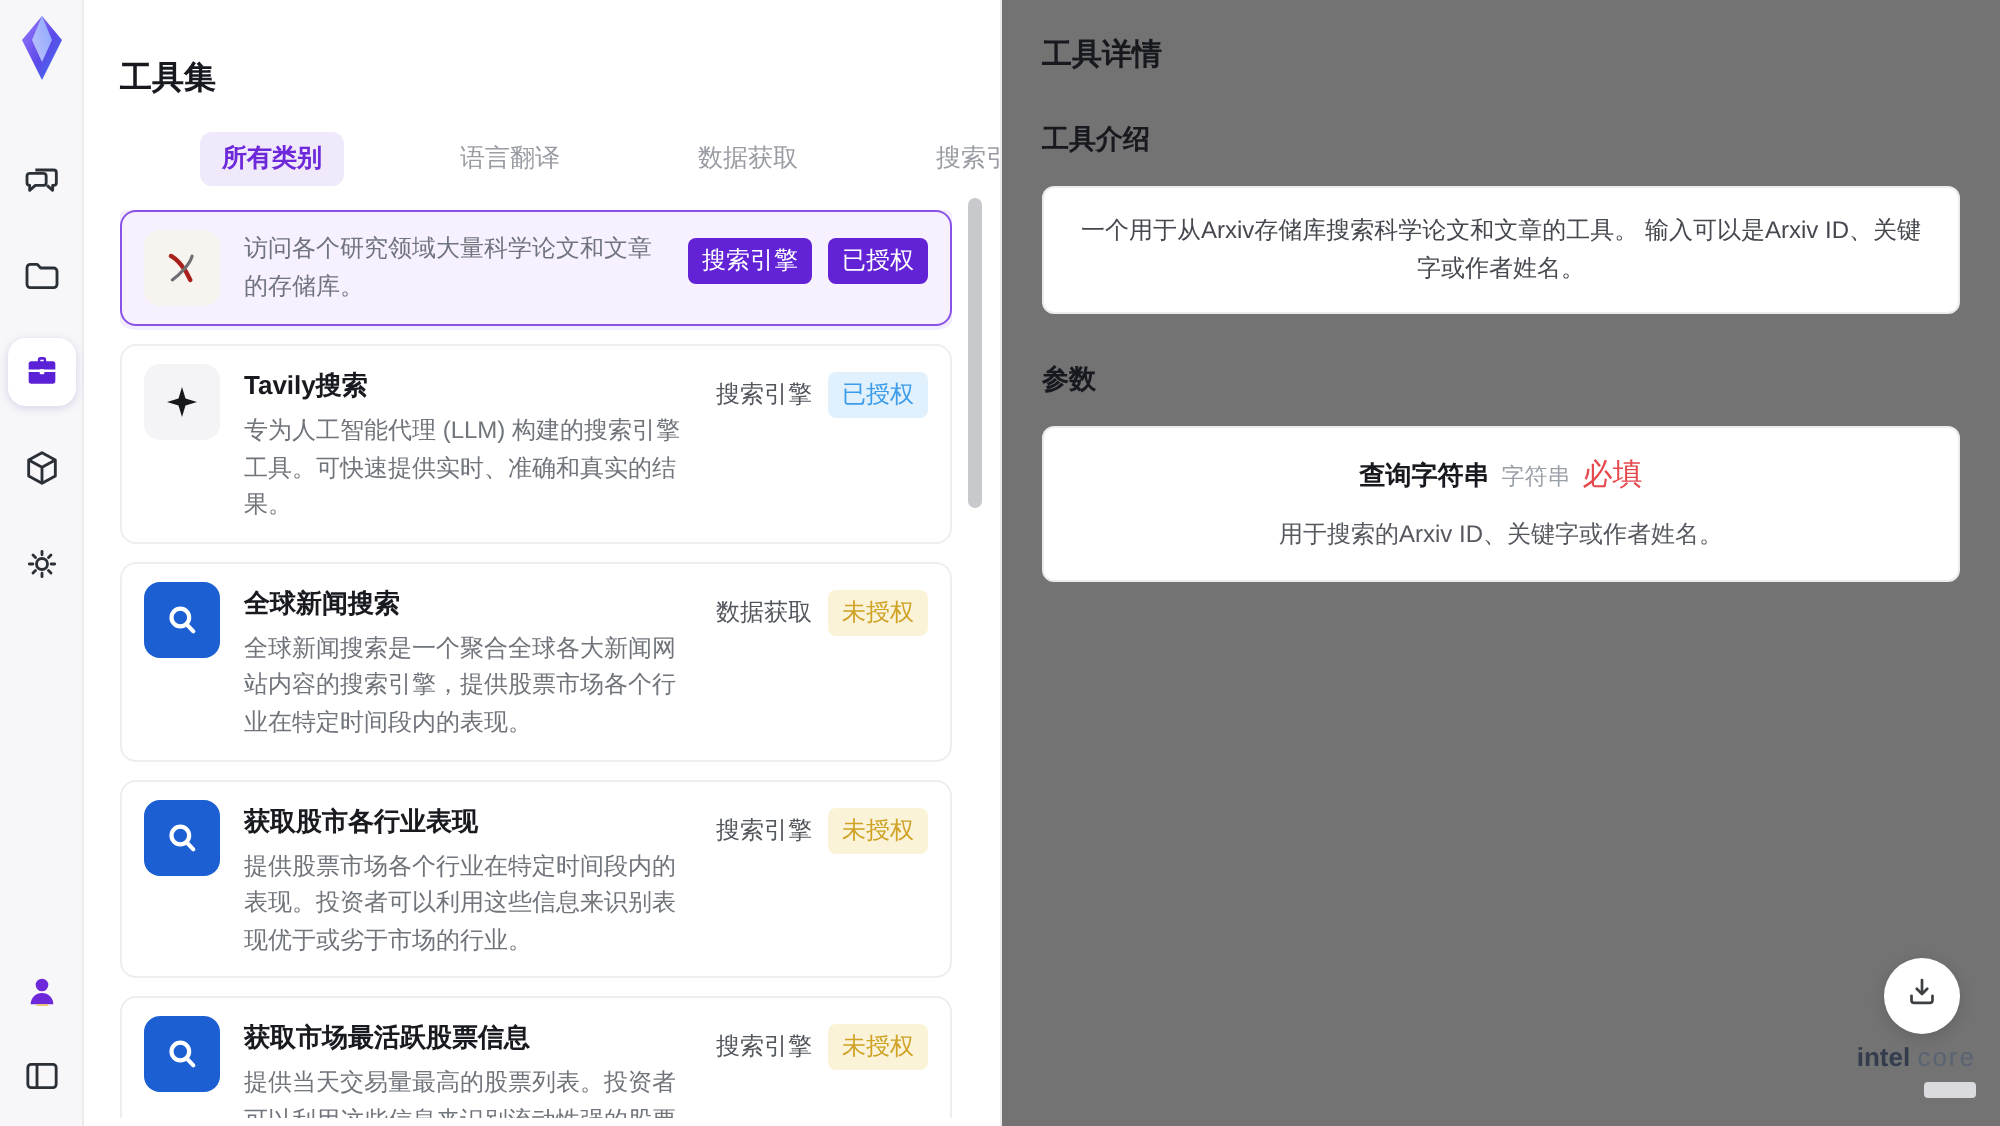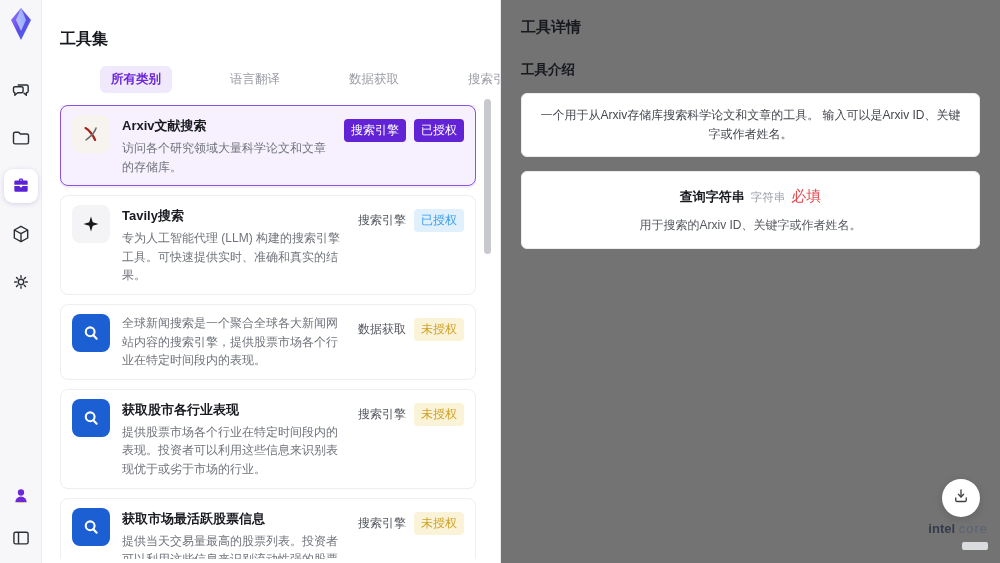--- a/index.html
+++ b/index.html
@@ -164,21 +164,20 @@
       </div>
     <div class="cards" id="cards">
   <div class="card selected">
     <div class="tool-icon" style="background: rgb(247, 244, 239);">
             <svg width="22" height="22" viewBox="0 0 24 24" fill="none" stroke-linecap="round">
               <path d="M6 5.5c3.2 1.4 8 7.2 10.5 13" stroke="#a8201a" stroke-width="2.4"></path>
               <path d="M17.5 5.5c-1 4.2-6.5 9.8-10.8 13" stroke="#6e6e72" stroke-width="1.7"></path>
             </svg>
           </div>
     <div class="tool-main">
-      <div class="tool-name">Arxiv文献搜索</div>
       <div class="tool-desc">访问各个研究领域大量科学论文和文章的存储库。</div>
     </div>
     <div class="tool-badges">
             <span class="badge-solid">搜索引擎</span>
             <span class="badge-solid">已授权</span>
           </div>
   </div>
 
   <div class="card">
     <div class="tool-icon" style="background: rgb(244, 244, 246);">
@@ -197,20 +196,21 @@
   </div>
 
   <div class="card">
     <div class="tool-icon" style="background: rgb(27, 95, 211);">
             <svg width="20" height="20" viewBox="0 0 24 24" fill="none">
               <circle cx="11" cy="10.5" r="5.3" stroke="#fff" stroke-width="2.5"></circle>
               <path d="M14.8 14.6l4 4.2" stroke="#fff" stroke-width="2.5" stroke-linecap="round"></path>
             </svg>
           </div>
     <div class="tool-main">
+      <div class="tool-name">全球新闻搜索</div>
       <div class="tool-desc">全球新闻搜索是一个聚合全球各大新闻网站内容的搜索引擎，提供股票市场各个行业在特定时间段内的表现。</div>
     </div>
     <div class="tool-badges">
             <span class="badge-cat">数据获取</span>
             <span class="badge-auth-no">未授权</span>
           </div>
   </div>
 
   <div class="card">
     <div class="tool-icon" style="background: rgb(27, 95, 211);">
@@ -249,20 +249,21 @@
 </div>
     <div class="scrollbar-thumb"></div>
   </div>
 
   <div class="detail-panel">
     <div class="detail-title">工具详情</div>
     <div class="section-heading">工具介绍</div>
     <div class="detail-card">
       <span>一个用于从Arxiv存储库搜索科学论文和文章的工具。 输入可以是Arxiv ID、关键字或作者姓名。</span>
     </div>
+    <div class="section-heading">参数</div>
     <div class="detail-card">
       <div>
         <span class="param-name">查询字符串</span><span class="param-type">字符串</span><span class="param-required">必填</span>
       </div>
       <div class="param-desc">用于搜索的Arxiv ID、关键字或作者姓名。</div>
     </div>
   </div>
 
   <div class="fab">
     <span>

